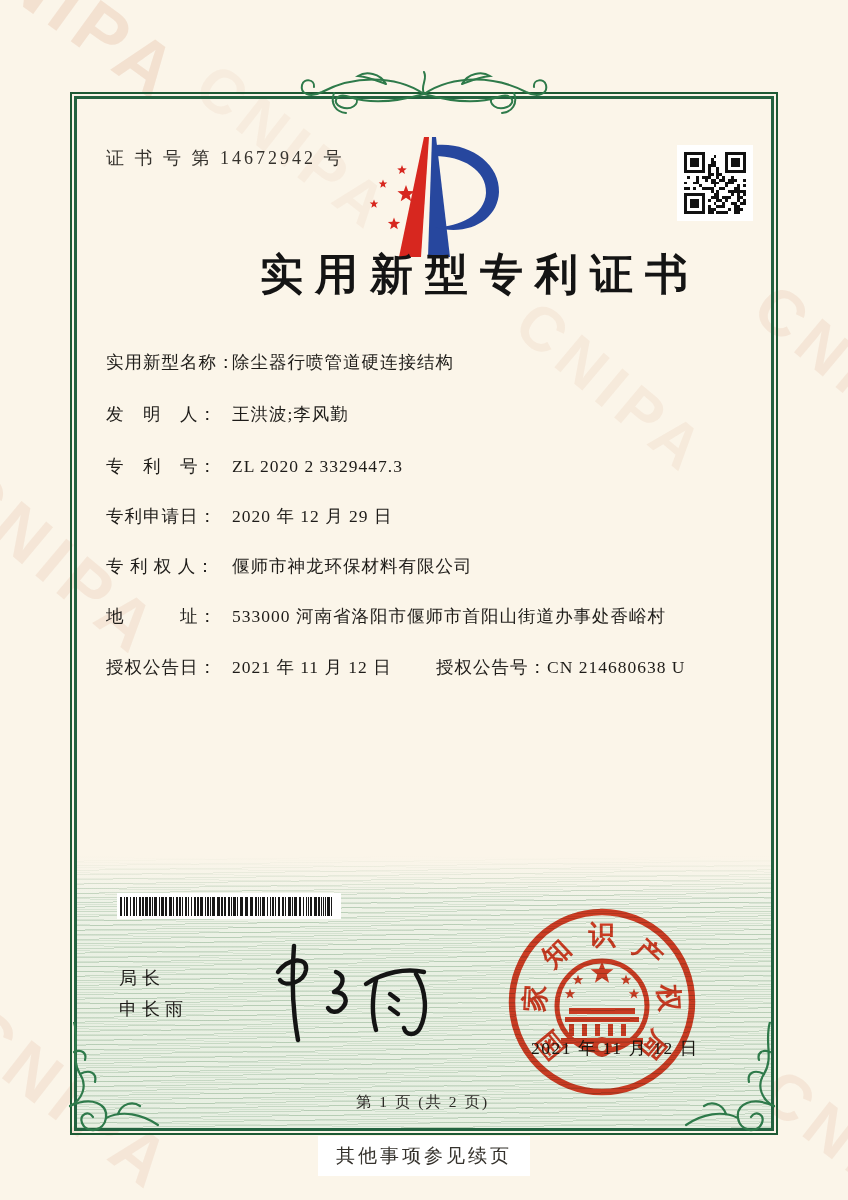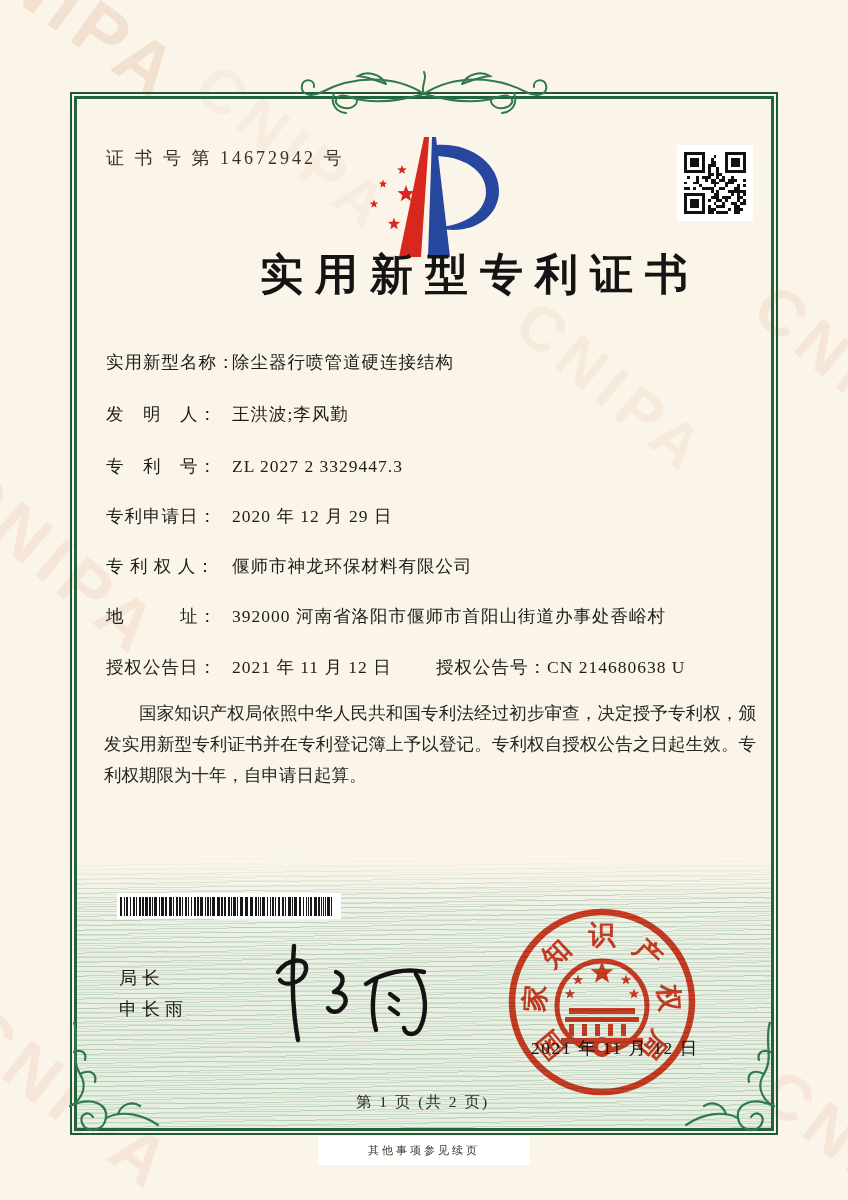--- a/index.html
+++ b/index.html
@@ -54,21 +54,21 @@
     display:flex;align-items:center;padding:3px 3px;box-sizing:border-box;}
   .barcode div{height:19px;background:#181818;flex:0 0 auto;}
   .director-label{left:119px;top:966px;font-size:18px;letter-spacing:5px;color:#1d1b18;z-index:6;}
   .director-name{left:119px;top:997px;font-size:18px;letter-spacing:5px;color:#1d1b18;z-index:6;}
   .signature{left:248px;top:942px;z-index:6;}
   .seal{left:503px;top:903px;z-index:6;mix-blend-mode:multiply;opacity:.95;}
   .seal-date{left:531px;top:1036px;font-size:17.5px;letter-spacing:1.5px;color:#17150f;z-index:7;}
   .page-info{left:70px;top:1092px;width:705px;text-align:center;font-size:15.5px;
     letter-spacing:2px;color:#2c2a26;z-index:5;}
   .footer-note{left:0;right:0;top:1136px;margin:0 auto;width:212px;background:#ffffff;
-    text-align:center;padding:7px 0;font-size:11px;letter-spacing:3px;color:#35322c;z-index:5;}
+    text-align:center;padding:7px 0;font-size:19px;letter-spacing:3px;color:#35322c;z-index:5;}
 </style>
 </head>
 <body>
 
 <div class="watermark" style="left:-66px;top:-36px;transform:rotate(36deg);font-size:74px;color:rgba(226,178,152,.30);">CNIPA</div>
 <div class="watermark" style="left:180px;top:112px;transform:rotate(38deg);font-size:62px;color:rgba(228,190,166,.16);">CNIPA</div>
 <div class="watermark" style="left:498px;top:352px;transform:rotate(40deg);font-size:62px;color:rgba(228,190,166,.20);">CNIPA</div>
 <div class="watermark" style="left:-72px;top:520px;transform:rotate(40deg);font-size:70px;color:rgba(228,190,166,.26);">CNIPA</div>
 <div class="watermark" style="left:736px;top:336px;transform:rotate(40deg);font-size:64px;color:rgba(228,190,166,.26);">CNIPA</div>
 <div class="watermark" style="left:-60px;top:1058px;transform:rotate(38deg);font-size:70px;color:rgba(228,190,166,.26);">CNIPA</div>
@@ -258,41 +258,40 @@
 <div class="abs title">实用新型专利证书</div>
 
 <div class="abs fields">
   <div class="field-row" style="top:0">
     <span class="flabel">实用新型名称：</span><span class="fvalue">除尘器行喷管道硬连接结构</span>
   </div>
   <div class="field-row" style="top:52px">
     <span class="flabel">发　明　人：</span><span class="fvalue">王洪波;李风勤</span>
   </div>
   <div class="field-row" style="top:104px">
-    <span class="flabel">专　利　号：</span><span class="fvalue">ZL 2027 2 3329447.3</span>
+    <span class="flabel">专　利　号：</span><span class="fvalue">ZL 2020 2 3329447.3</span>
   </div>
   <div class="field-row" style="top:154px">
     <span class="flabel">专利申请日：</span><span class="fvalue">2020 年 12 月 29 日</span>
   </div>
   <div class="field-row" style="top:204px">
     <span class="flabel">专 利 权 人：</span><span class="fvalue">偃师市神龙环保材料有限公司</span>
   </div>
   <div class="field-row" style="top:254px">
-    <span class="flabel">地　　　址：</span><span class="fvalue">392000 河南省洛阳市偃师市首阳山街道办事处香峪村</span>
+    <span class="flabel">地　　　址：</span><span class="fvalue">533000 河南省洛阳市偃师市首阳山街道办事处香峪村</span>
   </div>
   <div class="field-row" style="top:305px">
     <span class="flabel">授权公告日：</span><span class="fvalue">2021 年 11 月 12 日</span>
     <span class="grant-no-pair">
       <span class="flabel">授权公告号：</span><span class="fvalue">CN 214680638 U</span>
     </span>
   </div>
 </div>
 
 <div class="abs body-text">
-  <p>国家知识产权局依照中华人民共和国专利法经过初步审查，决定授予专利权，颁发实用新型专利证书并在专利登记簿上予以登记。专利权自授权公告之日起生效。专利权期限为十年，自申请日起算。</p>
 </div>
 
 <div class="abs barcode">
     <div style="width: 2px; margin-right: 2px;"></div>
     <div style="width: 1px; margin-right: 1px;"></div>
     <div style="width: 2px; margin-right: 2px;"></div>
     <div style="width: 1px; margin-right: 2px;"></div>
     <div style="width: 2px; margin-right: 1px;"></div>
     <div style="width: 1px; margin-right: 2px;"></div>
     <div style="width: 2px; margin-right: 1px;"></div>

